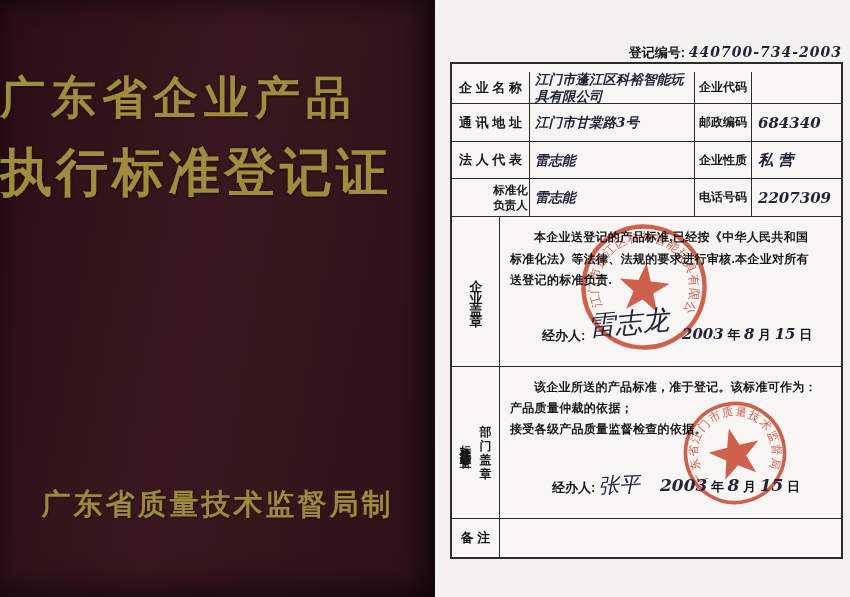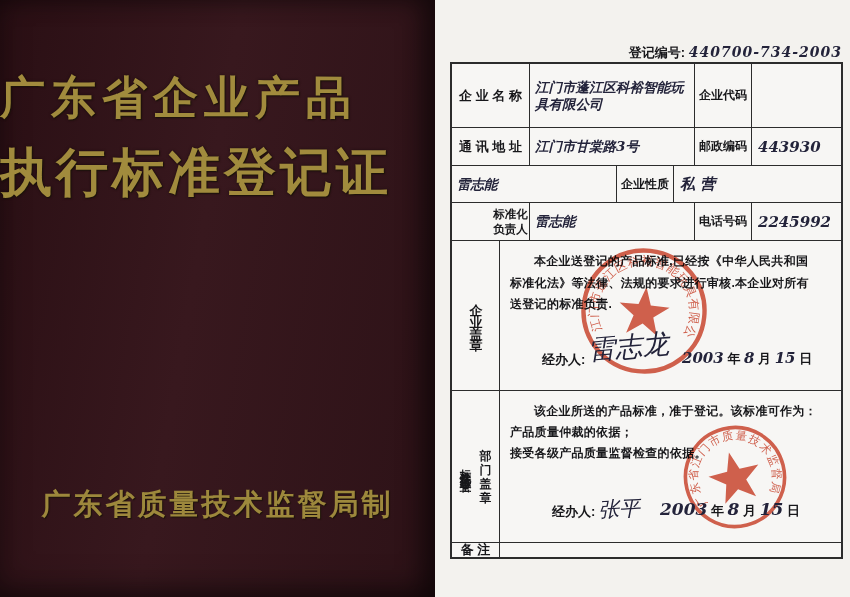--- a/index.html
+++ b/index.html
@@ -31,21 +31,21 @@
   .trow{display:flex;border-bottom:1.5px solid #2c2c2c;box-sizing:border-box;min-height:0;}
   .trow:last-child{border-bottom:none;flex:1;}
   .cell{box-sizing:border-box;border-right:1.5px solid #2c2c2c;display:flex;
         align-items:center;min-width:0;}
   .cell:last-child{border-right:none;}
   .c-label{width:78px;justify-content:center;font-weight:bold;font-size:13px;text-align:center;}
   .c-label.small{font-size:11.5px;letter-spacing:0;padding-left:40px;}
   .c-value{width:165px;padding:2px 5px;font-size:13.5px;line-height:1.25;}
   .c-label2{width:57px;justify-content:center;font-weight:bold;font-size:12px;}
   .c-value2{flex:1;padding:2px 6px;font-size:15px;}
-  .r1{height:64px;}.r2{height:38px;}.r3{height:37px;}.r4{height:38px;}
+  .r1{height:32px;margin-top:8px;}.r2{height:38px;}.r3{height:37px;}.r4{height:38px;}
   .r5{height:150px;}.r6{height:152px;}
   .c-side{width:48px;justify-content:center;}
   .vtext{writing-mode:vertical-rl;font-size:13px;font-weight:bold;letter-spacing:11px;}
   .vtext.tight{font-size:11.5px;letter-spacing:2px;}
   .side-duo{display:flex;gap:4px;align-items:center;justify-content:center;}
   .c-content{flex:1;position:relative;padding:10px 24px 0 10px;display:block;}
   .statement{margin:0;font-size:12px;font-weight:600;line-height:1.8;text-indent:2em;
        letter-spacing:.3px;}
   .stmt-line{font-size:12px;font-weight:600;line-height:1.75;letter-spacing:.3px;}
   .stmt-line.indent{text-indent:2em;}
@@ -87,34 +87,35 @@
         <div class="cell c-label">企 业 名 称</div>
         <div class="cell c-value hand">江门市蓬江区科裕智能玩具有限公司</div>
         <div class="cell c-label2">企业代码</div>
         <div class="cell c-value2 hand"></div>
       </div>
 
       <div class="trow r2">
         <div class="cell c-label">通 讯 地 址</div>
         <div class="cell c-value hand">江门市甘棠路3号</div>
         <div class="cell c-label2">邮政编码</div>
-        <div class="cell c-value2 hand">443930</div>
+        <div class="cell c-value2 hand">684340</div>
       </div>
 
       <div class="trow r3">
+        <div class="cell c-label">法 人 代 表</div>
         <div class="cell c-value hand">雷志能</div>
         <div class="cell c-label2">企业性质</div>
         <div class="cell c-value2 hand">私 营</div>
       </div>
 
       <div class="trow r4">
         <div class="cell c-label small">标准化负责人</div>
         <div class="cell c-value hand">雷志能</div>
         <div class="cell c-label2">电话号码</div>
-        <div class="cell c-value2 hand">2245992</div>
+        <div class="cell c-value2 hand">2207309</div>
       </div>
 
       <div class="trow r5">
         <div class="cell c-side">
           <span class="vtext">企业盖章</span>
         </div>
         <div class="cell c-content">
           <p class="statement">本企业送登记的产品标准,已经按《中华人民共和国标准化法》等法律、法规的要求进行审核.本企业对所有送登记的标准负责.</p>
 
           <div class="stamp stamp1">

